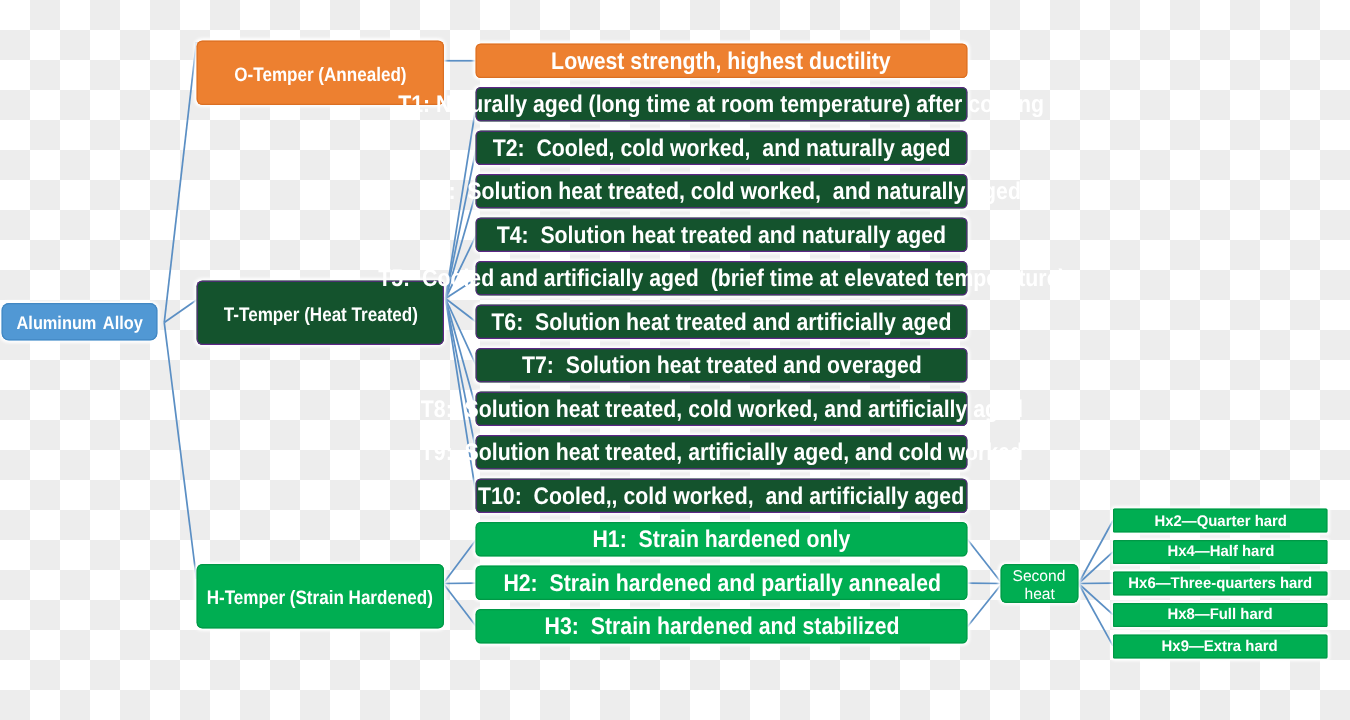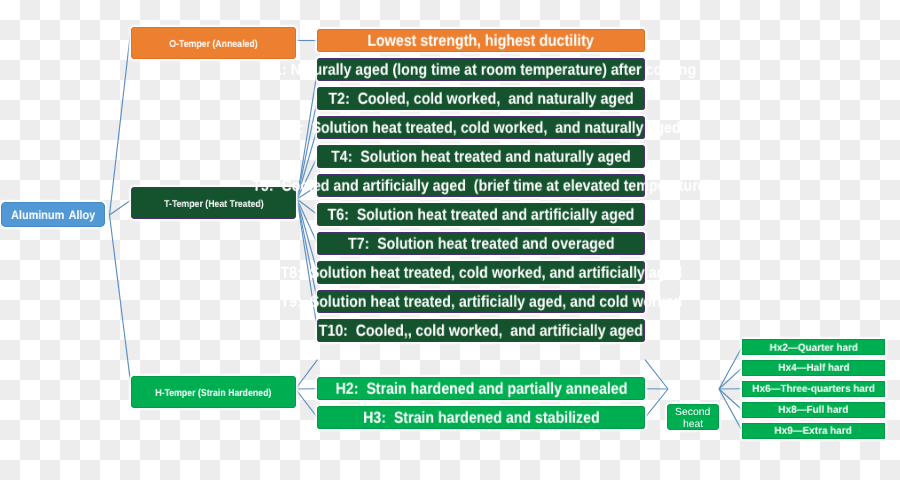--- a/index.html
+++ b/index.html
@@ -32,32 +32,32 @@
   .r0{top:29px}  .r1{top:58px}  .r2{top:87px}  .r3{top:116px} .r4{top:145px}
   .r5{top:174px} .r6{top:203px} .r7{top:232px} .r8{top:261px} .r9{top:290px}
   .r10{top:319px} .r11{top:348px} .r12{top:377px} .r13{top:406px}
 
   
   .hx{left:742px;width:143px;height:16px;border-radius:1px;font-size:10.3px;justify-content:center;}
   .hx > span{transform:translateY(0.8px) scaleX(0.965);}
   .h0{top:339px} .h1{top:359.9px} .h2{top:380.8px} .h3{top:401.7px} .h4{top:422.6px}
 
   
-  .branch{left:131px;width:165px;height:32px;border-radius:4px;font-size:10px;}
+  .branch{left:131px;width:165px;height:43px;border-radius:4px;font-size:13px;}
   .branch > span{transform:translateY(0.9px) scaleX(0.875);}
 
   
   .root{left:1px;top:202px;width:104px;height:25px;border-radius:5px;
         font-size:12.2px;word-spacing:1.9px;}
   .root > span{transform:scaleX(0.893);}
 
   
   .second{left:667px;top:376px;width:52px;height:26px;border-radius:4px;
           flex-direction:column;font-size:10.4px;line-height:11.9px;
-          font-weight:400;padding-top:3px;margin-top:28px;}
+          font-weight:400;padding-top:3px;}
   .second > span{transform:scaleX(1);}
 
   .c-orange{background:#ED8030;box-shadow:0 0 2px 1.2px rgba(255,255,255,0.92),inset 0 0 0 0.8px #DB6F23}
   .c-purple{background:#14532d;box-shadow:0 0 2px 1.2px rgba(255,255,255,0.92),inset 0 0 0 0.8px #5D2786}
   .c-green{background:#00AE52;box-shadow:0 0 2px 1.2px rgba(255,255,255,0.92),inset 0 0 0 0.8px #009846}
   .c-blue{background:#5198D4;box-shadow:0 0 2px 1.2px rgba(255,255,255,0.92),inset 0 0 0 0.8px #4287C2}
 </style>
 </head>
 <body>
 
@@ -133,20 +133,23 @@
   <div class="node row r8 c-purple">
     <span>T8:  Solution heat treated, cold worked, and artificially aged</span>
   </div>
   <div class="node row r9 c-purple">
     <span>T9:  Solution heat treated, artificially aged, and cold worked</span>
   </div>
   <div class="node row r10 c-purple">
     <span>T10:  Cooled,, cold worked,  and artificially aged</span>
   </div>
 
+  <div class="node row r11 c-green">
+    <span>H1:  Strain hardened only</span>
+  </div>
   <div class="node row r12 c-green">
     <span>H2:  Strain hardened and partially annealed</span>
   </div>
   <div class="node row r13 c-green">
     <span>H3:  Strain hardened and stabilized</span>
   </div>
 
   <div class="node second c-green">
     <span>Second</span>
     <span>heat</span>

